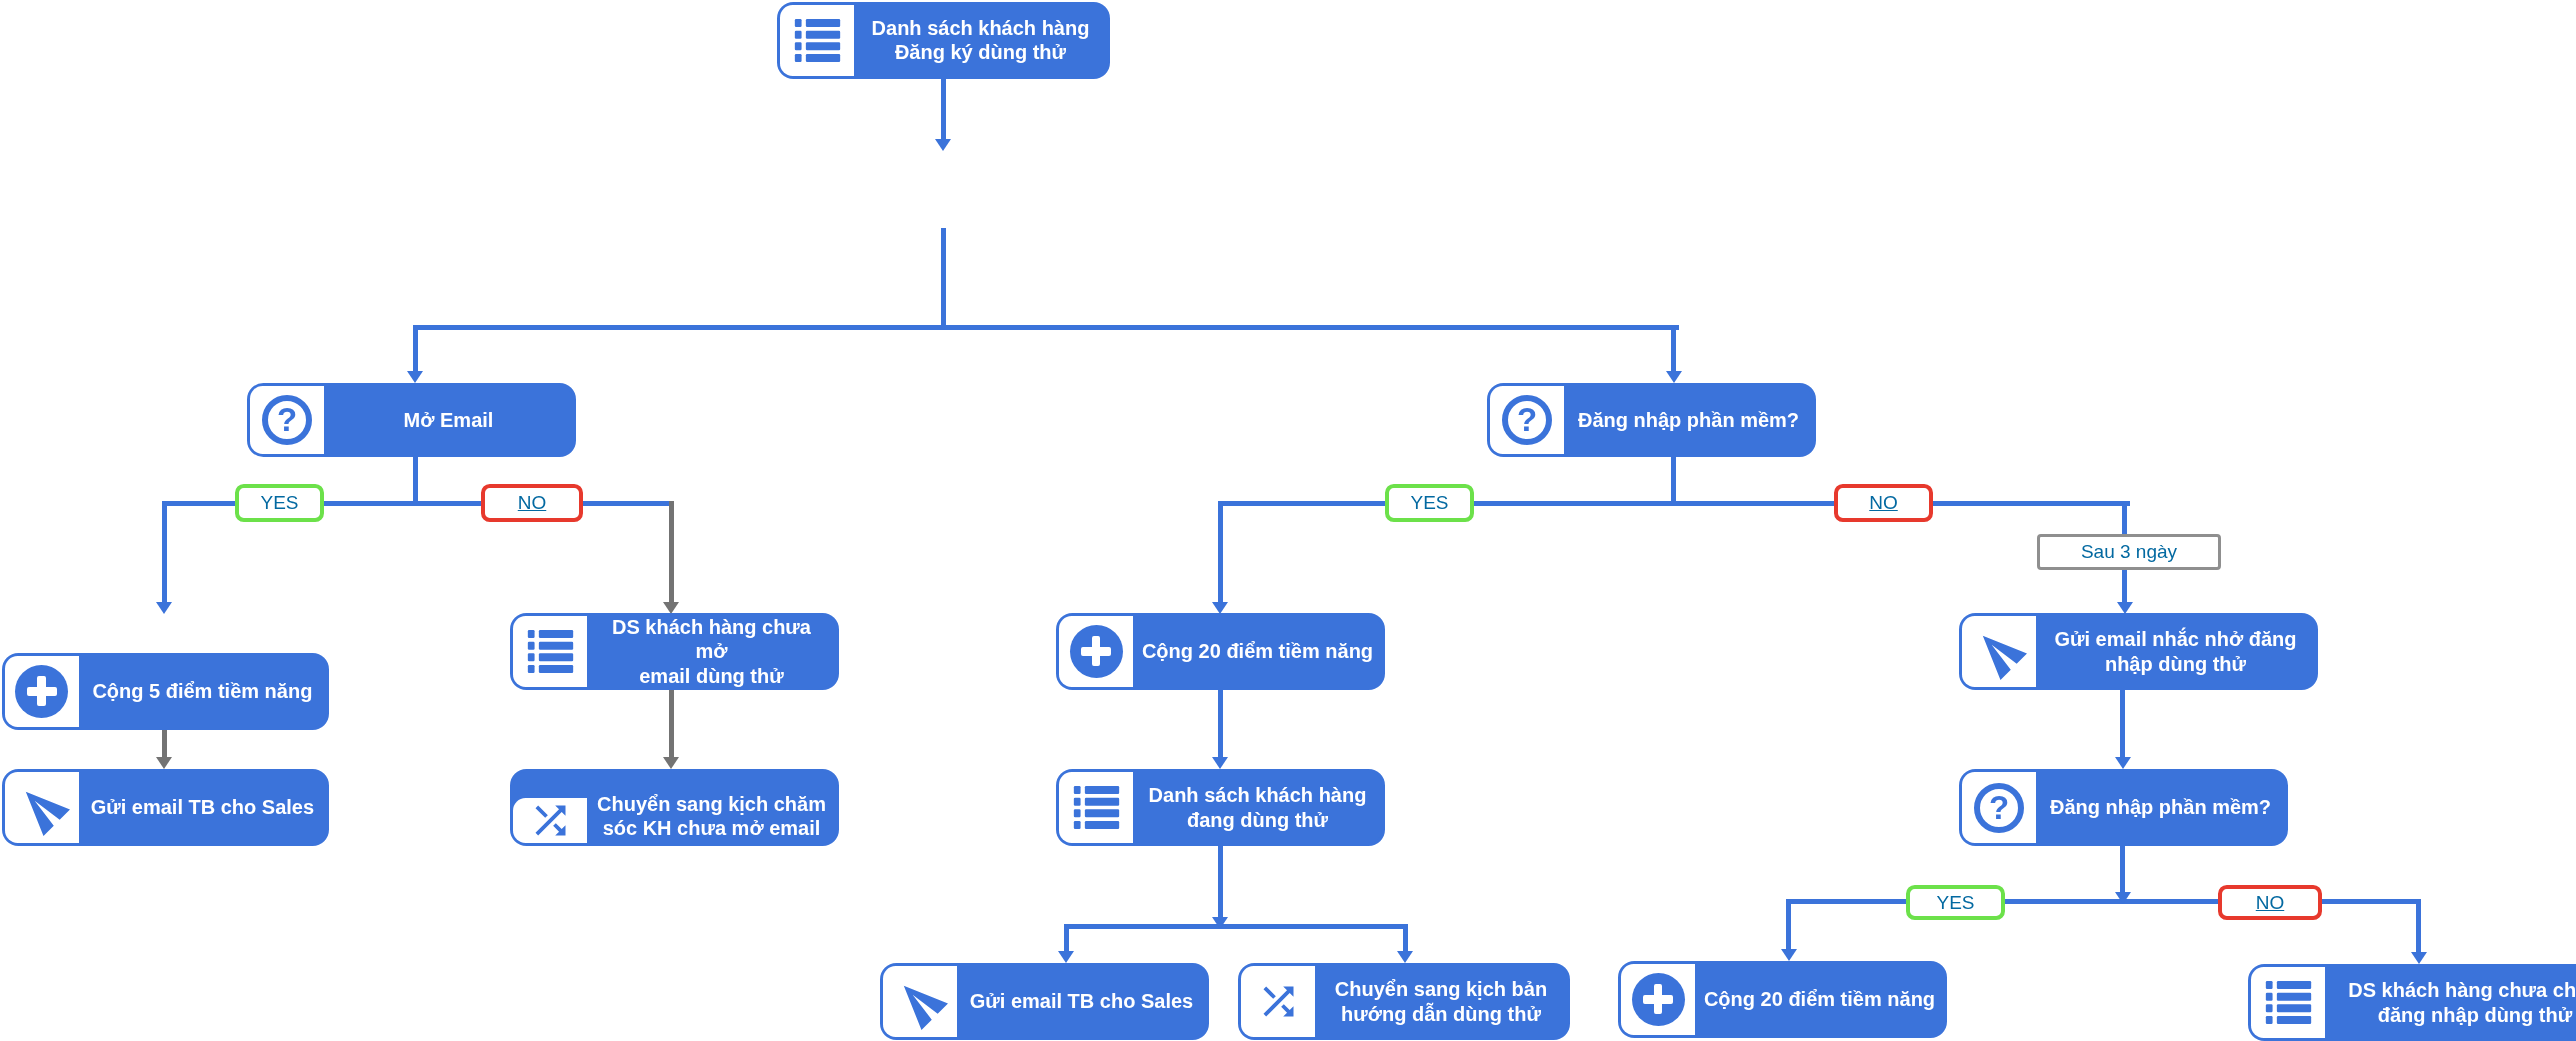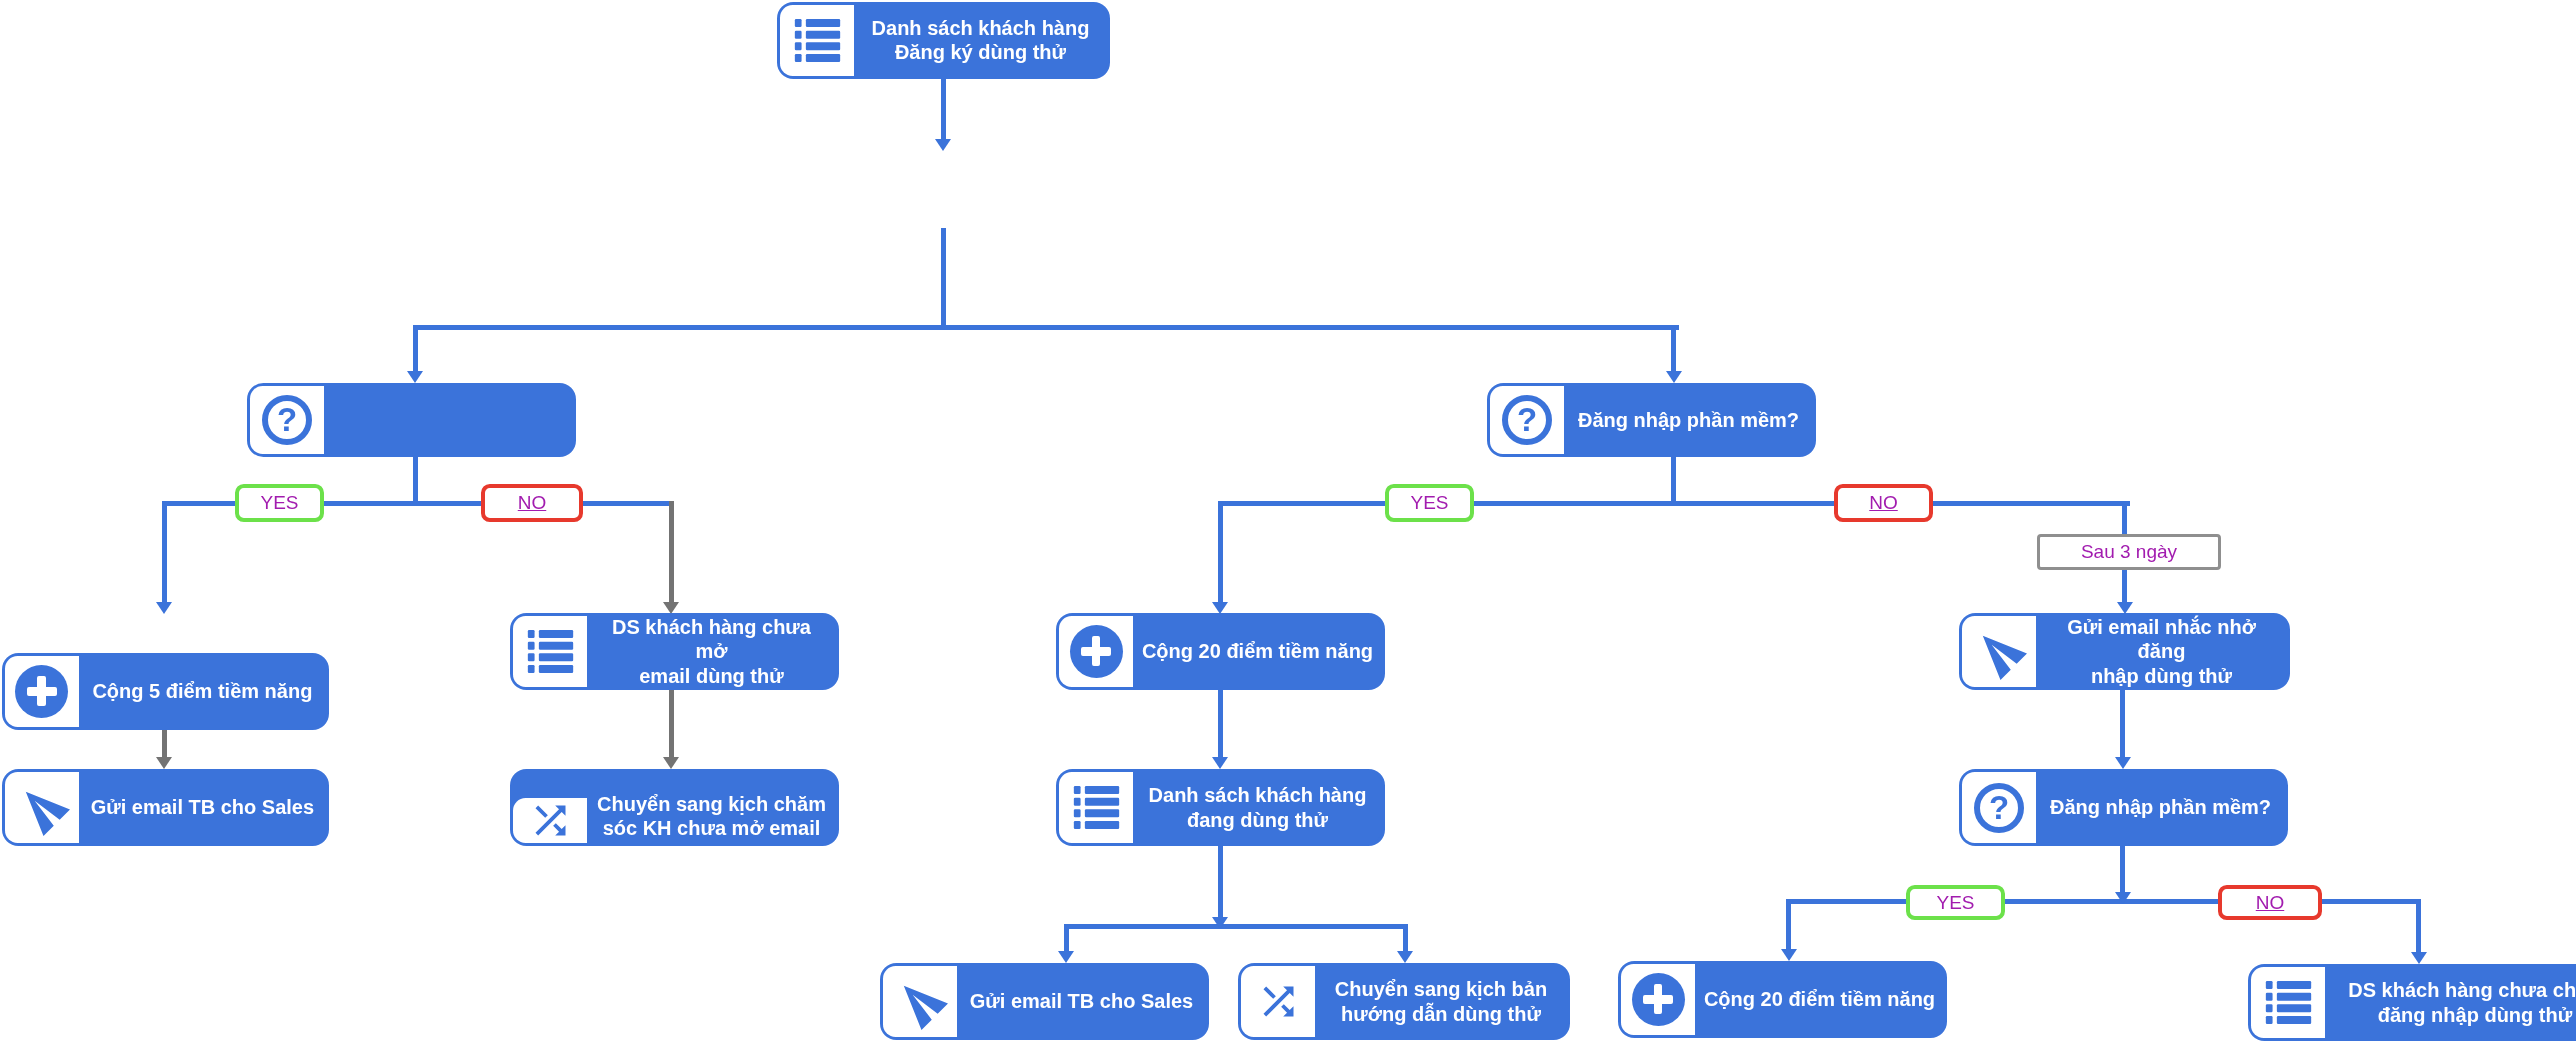--- a/index.html
+++ b/index.html
@@ -24,21 +24,21 @@
   .svgicon{display:block;}
   
   .vline{position:absolute;width:5px;background:#3B73DA;z-index:1;}
   .hline{position:absolute;height:5px;background:#3B73DA;z-index:1;}
   .gray{background:#737373;}
   .arrow{position:absolute;width:0;height:0;border-left:8.2px solid transparent;
          border-right:8.2px solid transparent;border-top:12px solid #3B73DA;z-index:2;}
   .arrow.agray{border-top-color:#737373;}
   
   .badge{position:absolute;background:#ffffff;border-radius:8.8px;display:flex;align-items:center;
-         justify-content:center;font-size:19px;color:#a21caf;box-sizing:border-box;z-index:5;}
+         justify-content:center;font-size:19px;color:#0369a1;box-sizing:border-box;z-index:5;}
   .badge.green{border:4.4px solid #6CE14A;}
   .badge.red{border:4.4px solid #E7392D;text-decoration:underline;}
   .badge.grayb{border:3.8px solid #8F8F8F;border-radius:4px;}
 </style>
 </head>
 <body>
 
 <div id="canvas">
 
   <div class="vline" style="left:941px;top:79px;height:61px;"></div>
@@ -108,20 +108,21 @@
     </g>
   </svg>
 </span>
     <span class="label">Danh sách khách hàng
 Đăng ký dùng thử</span>
   </div>
   <div class="node" style="left:247px;top:383px;width:329px;height:74px;">
     <span class="icon">
   <div class="qcircle">?</div>
 </span>
+    <span class="label">Mở Email</span>
   </div>
   <div class="node" style="left:1487px;top:383px;width:329px;height:74px;">
     <span class="icon">
   <div class="qcircle">?</div>
 </span>
     <span class="label">Đăng nhập phần mềm?</span>
   </div>
   <div class="node" style="left:1.9px;top:613px;width:327px;height:77px;margin-top:40px;">
     <span class="icon">
   <div class="pluscircle"></div>
@@ -197,21 +198,21 @@
   </div>
   <div class="node" style="left:1238px;top:963px;width:332px;height:77px;">
     <span class="icon">
   <svg class="svgicon" width="45" height="45" viewBox="0 0 24 24" xmlns="http://www.w3.org/2000/svg">
     <path fill="#3B73DA" d="M10.59 9.17 5.41 4 4 5.41l5.17 5.17 1.42-1.41zM14.5 4l2.04 2.04L4 18.59 5.41 20 17.96 7.46 20 9.5V4h-5.5zm.33 9.41-1.41 1.41 3.13 3.13L14.5 20H20v-5.5l-2.04 2.04-3.13-3.13z"></path>
   </svg>
 </span>
     <span class="label">Chuyển sang kịch bản
 hướng dẫn dùng thử</span>
   </div>
-  <div class="node" style="left:1959px;top:613px;width:331px;height:77px;">
+  <div class="node" style="left:1959px;top:613px;width:359px;height:77px;">
     <span class="icon">
   <svg class="svgicon" width="50" height="50" viewBox="0 0 24 24" style="transform:rotate(-135deg)" xmlns="http://www.w3.org/2000/svg">
     <path fill="#3B73DA" d="M2 21l21-9L2 3v7l15 2-15 2v7z"></path>
   </svg>
 </span>
     <span class="label">Gửi email nhắc nhở đăng
 nhập dùng thử</span>
   </div>
   <div class="node" style="left:1959px;top:769px;width:329px;height:77px;">
     <span class="icon">

